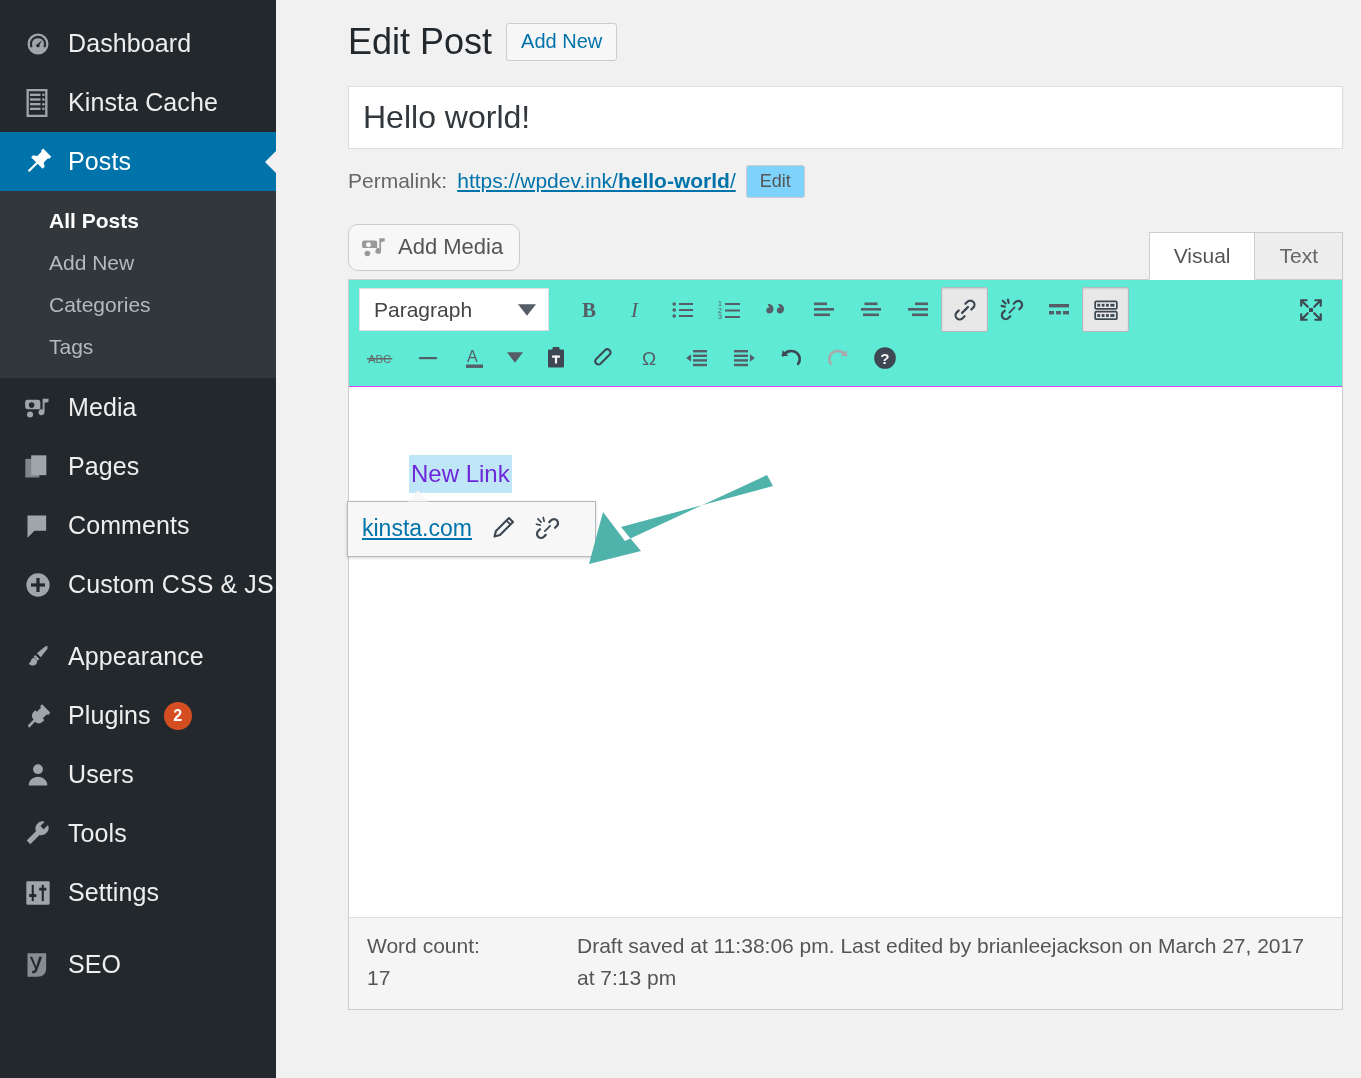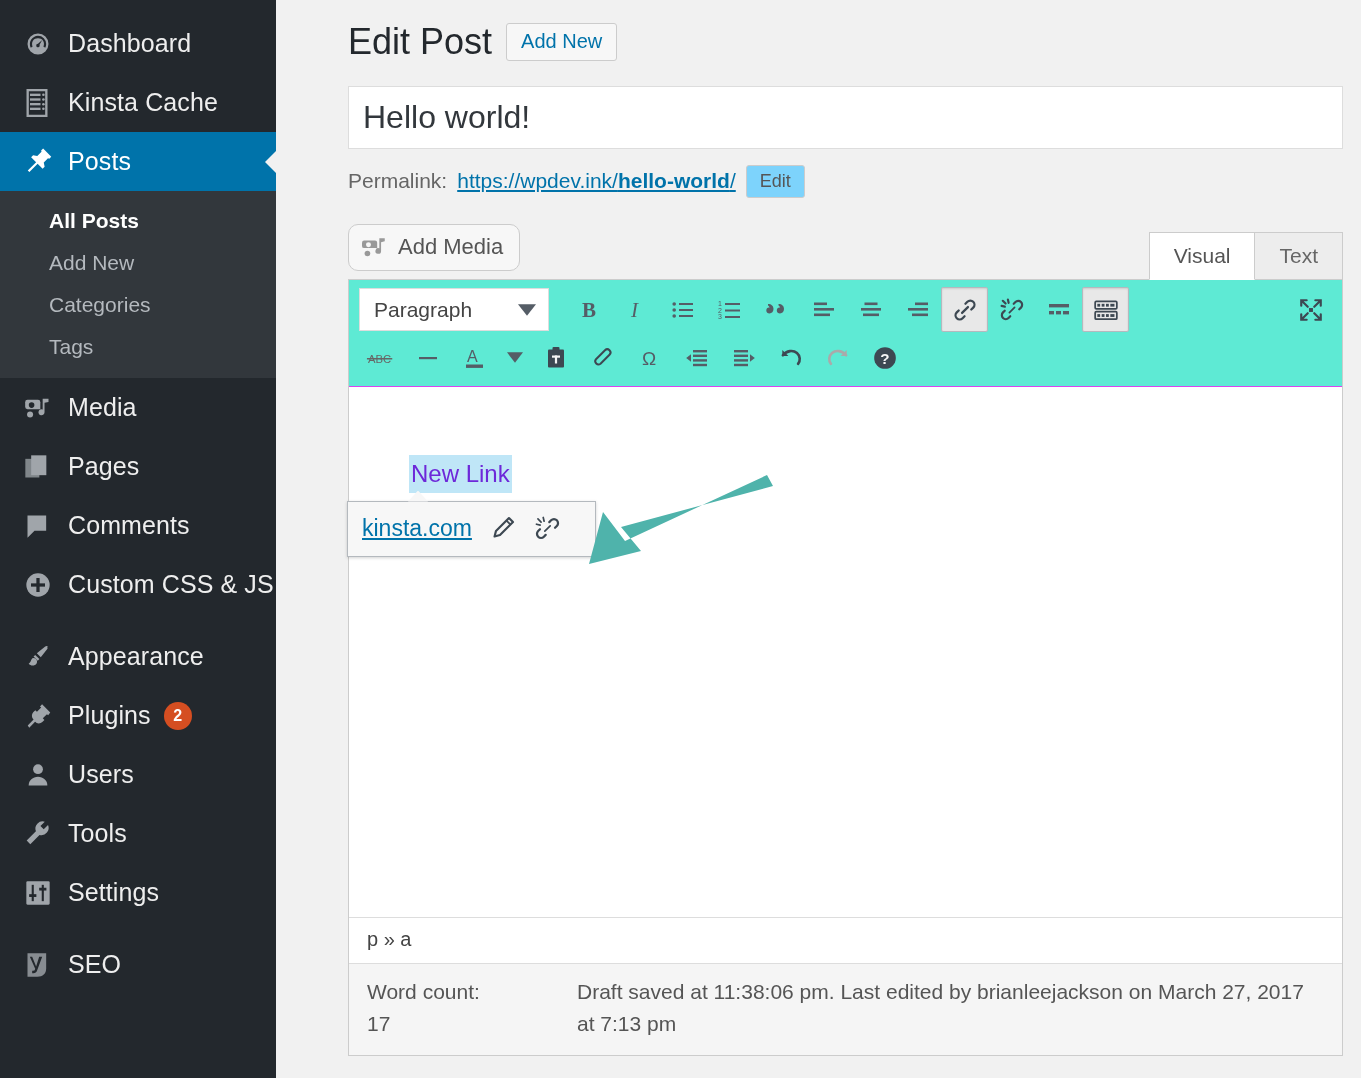--- a/index.html
+++ b/index.html
@@ -833,21 +833,20 @@
               </span>
             </div>
           </div>
 
           
           <svg class="arrow-svg" width="250" height="100" viewBox="0 0 250 100">
             <path d="M238 6 L96 72 L74 43 L60 95 L112 82 L92 58 L244 17 Z" fill="#4fb3ab"></path>
           </svg>
         </div>
 
-        <div class="path-bar">p » a</div>
 
         <div class="status-bar">
           <div class="wordcount">
             <span>Word count:</span>
             <br>
             <span>17</span>
           </div>
           <div class="savenote">Draft saved at 11:38:06 pm. Last edited by brianleejackson on March 27, 2017 at 7:13 pm</div>
         </div>
 

